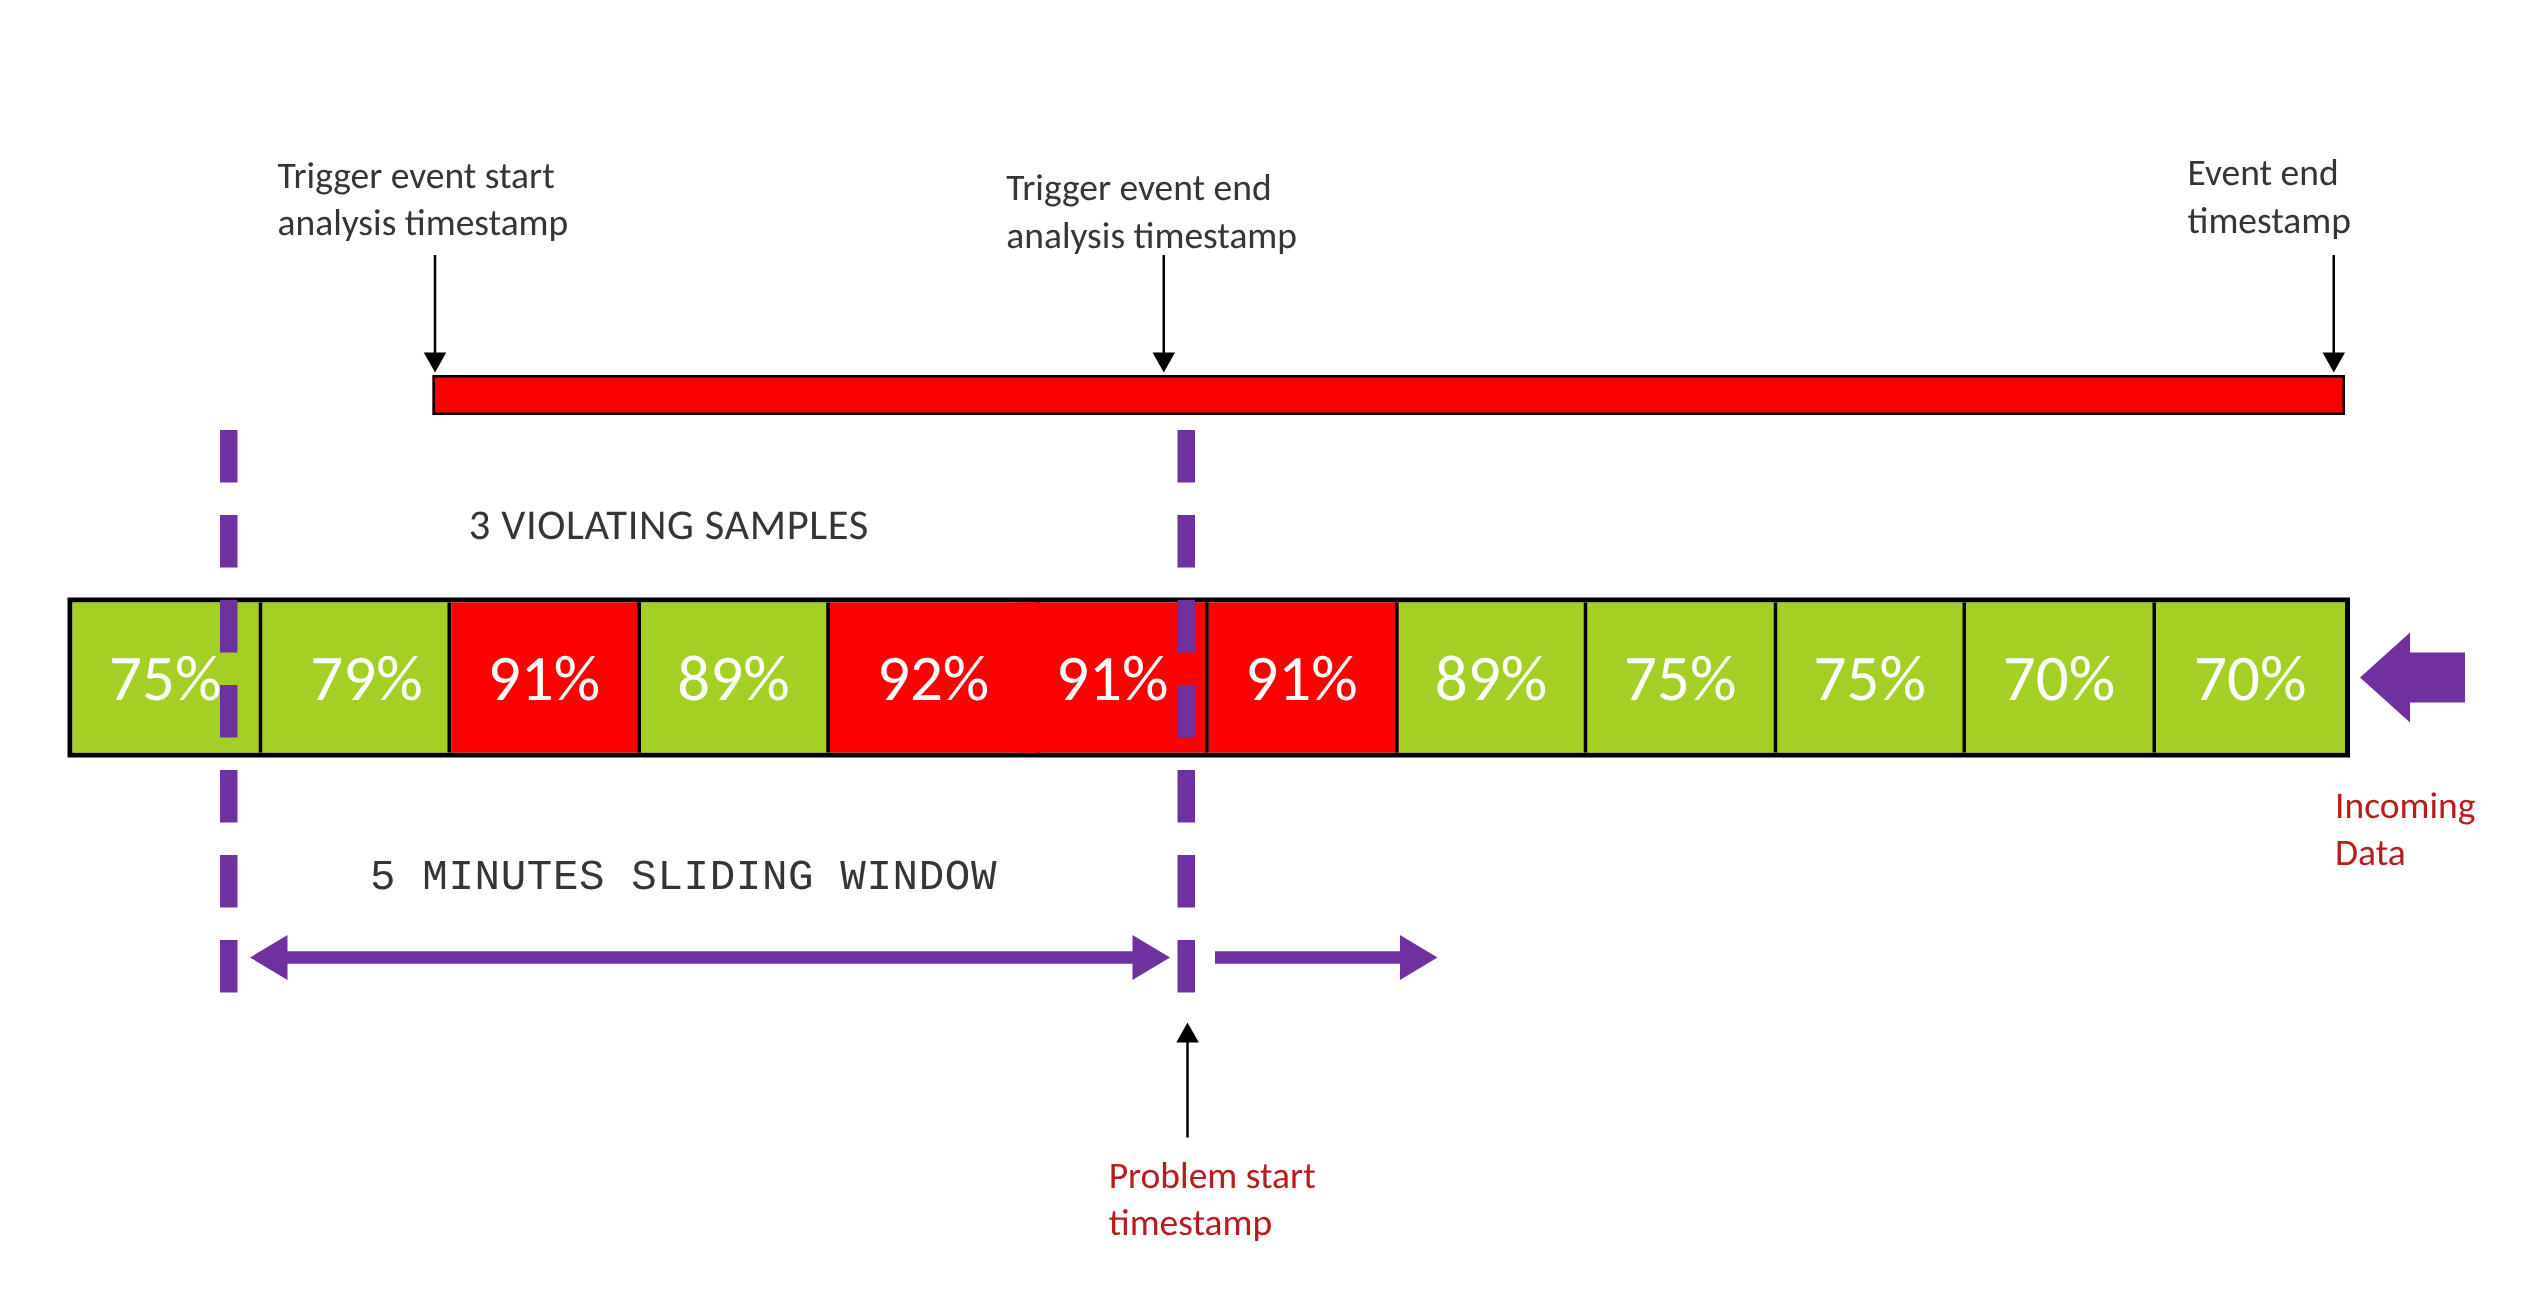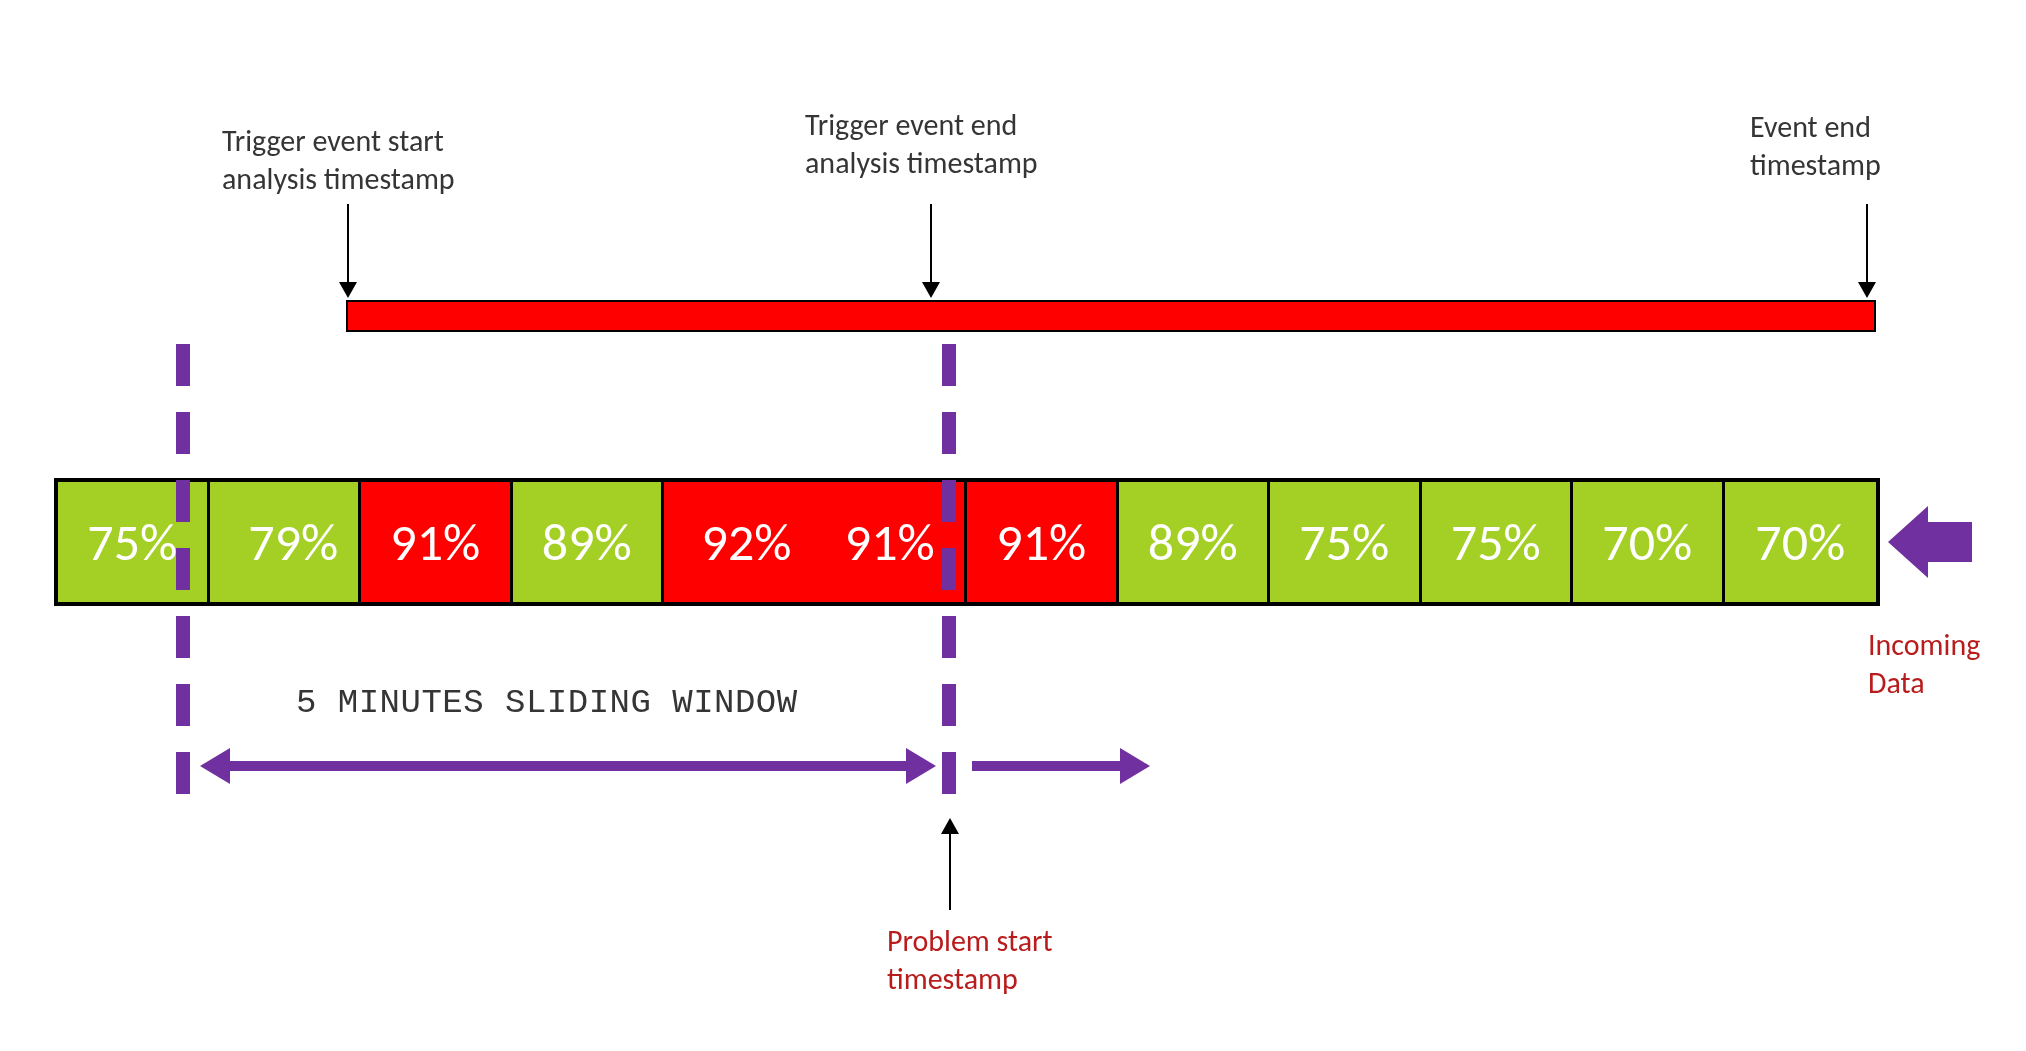--- a/index.html
+++ b/index.html
@@ -40,36 +40,37 @@
 
   .small-label{position:absolute;font-size:30px;color:#b91c1c;line-height:1.25;}
 </style>
 </head>
 <body>
 
 <div class="stage">
 
   <div class="top-label" style="left:222px;top:98px;white-space:pre;">Trigger event start
 analysis timestamp</div>
-  <div class="top-label" style="left:805px;top:82px;white-space:pre;">Trigger event end
+  <div class="top-label" style="left:805px;top:108px;white-space:pre;">Trigger event end
 analysis timestamp</div>
-  <div class="top-label" style="left:1750px;top:84px;white-space:pre;">Event end
+  <div class="top-label" style="left:1750px;top:96px;white-space:pre;">Event end
 timestamp</div>
 
   <div class="vshaft" style="left:347px;top:180px;height:80px;"></div>
   <div class="vhead-down" style="left:339px;top:258px;"></div>
 
   <div class="vshaft" style="left:930px;top:180px;height:80px;"></div>
   <div class="vhead-down" style="left:922px;top:258px;"></div>
 
   <div class="vshaft" style="left:1866px;top:180px;height:80px;"></div>
   <div class="vhead-down" style="left:1858px;top:258px;"></div>
 
   <div class="event-bar" style="left:346px;top:276px;width:1530px;height:32px;"></div>
 
+  <div class="section-label" style="left:375px;top:376px;">3 VIOLATING SAMPLES</div>
 
   <div class="row-outline" id="sample-row" style="left:54px;top:454px;width:1826px;height:128px;">
       <div class="cell g" style="left: 0px; width: 151.5px; top: 0px;">75%</div>
       <div class="cell g" style="left: 151.5px; width: 151.5px; top: 0px; padding-left: 19px;">79%</div>
       <div class="cell r" style="left: 303px; width: 151.5px; top: 0px;">91%</div>
       <div class="cell g" style="left: 454.5px; width: 151.5px; top: 0px;">89%</div>
       <div class="cell r" style="left: 606px; width: 168px; top: 0px;">92%</div>
       <div class="cell r" style="left: 757.5px; width: 151.5px; top: 0px;">91%</div>
       <div class="cell r" style="left: 909px; width: 151.5px; top: 0px;">91%</div>
       <div class="cell g" style="left: 1060.5px; width: 151.5px; top: 0px;">89%</div>

